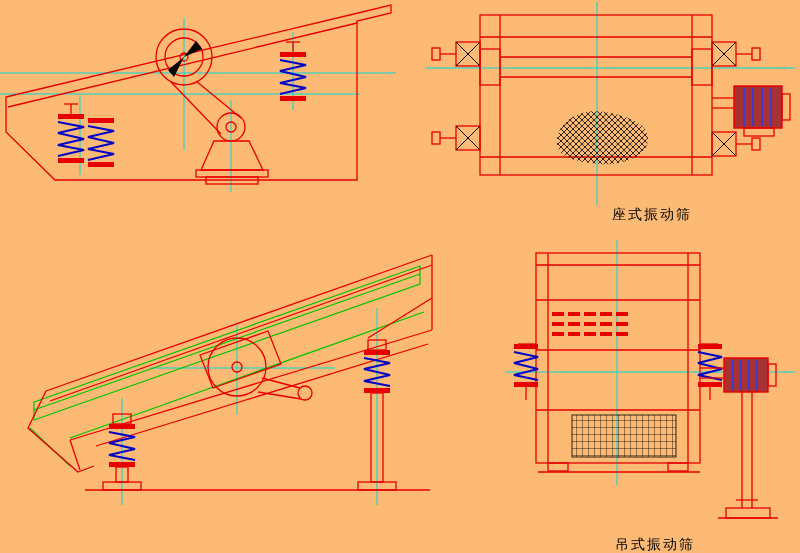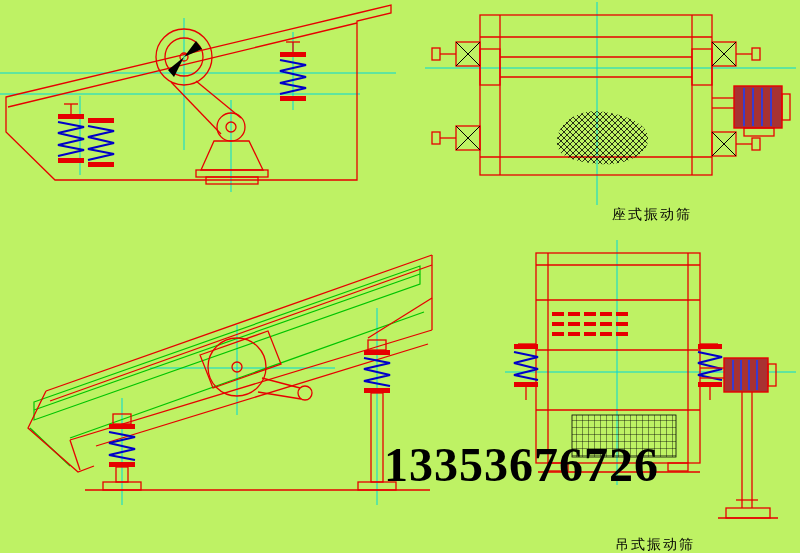--- a/index.html
+++ b/index.html
@@ -1,17 +1,17 @@
 <!DOCTYPE html>
 <html><head>
 <meta charset="utf-8">
 <style>
   html,body{margin:0;padding:0;background:#fff;}
   #canvas{
-    position:relative;width:800px;height:553px;background:#bef264;
+    position:relative;width:800px;height:553px;background:#fdba74;
     overflow:hidden;font-family:"Liberation Sans",sans-serif;
   }
   svg{position:absolute;left:0;top:0;}
   
   .r  {stroke:#e60000;fill:none;stroke-width:1.3;}
   .rf {fill:#e60000;stroke:none;}
   .c  {stroke:#00d8d8;fill:none;stroke-width:1;}
   .g  {stroke:#00c400;fill:none;stroke-width:1.2;}
   .b  {stroke:#0000c8;fill:none;stroke-width:2.2;}
   .k  {stroke:#000000;fill:none;stroke-width:1;}
@@ -265,15 +265,14 @@
       <rect class="r" x="726" y="508" width="44" height="10"></rect>
       <line class="r" x1="718" y1="518" x2="778" y2="518"></line>
     </g>
   </g>
 </svg>
 
 <div class="label" style="left:612px;top:206px;">座式振动筛</div>
 
 <div class="label" style="left:615px;top:536px;">吊式振动筛</div>
 
-<div class="phone">13353676726</div>
 
 </div>
 
 </body></html>

